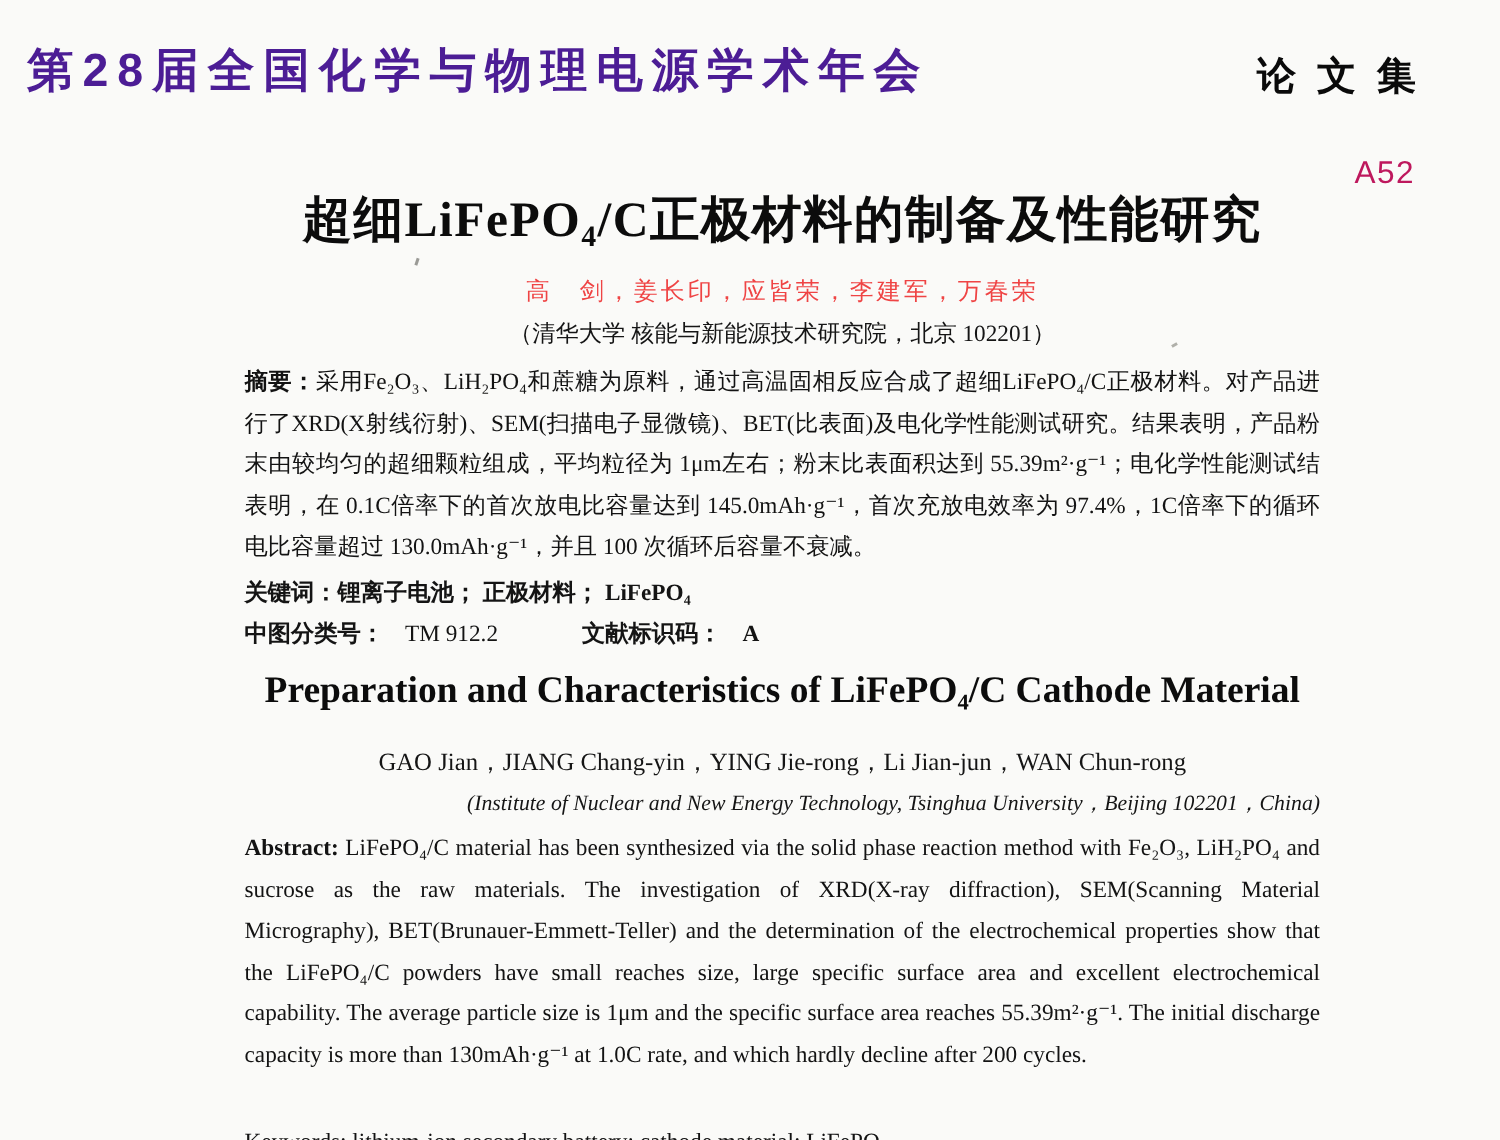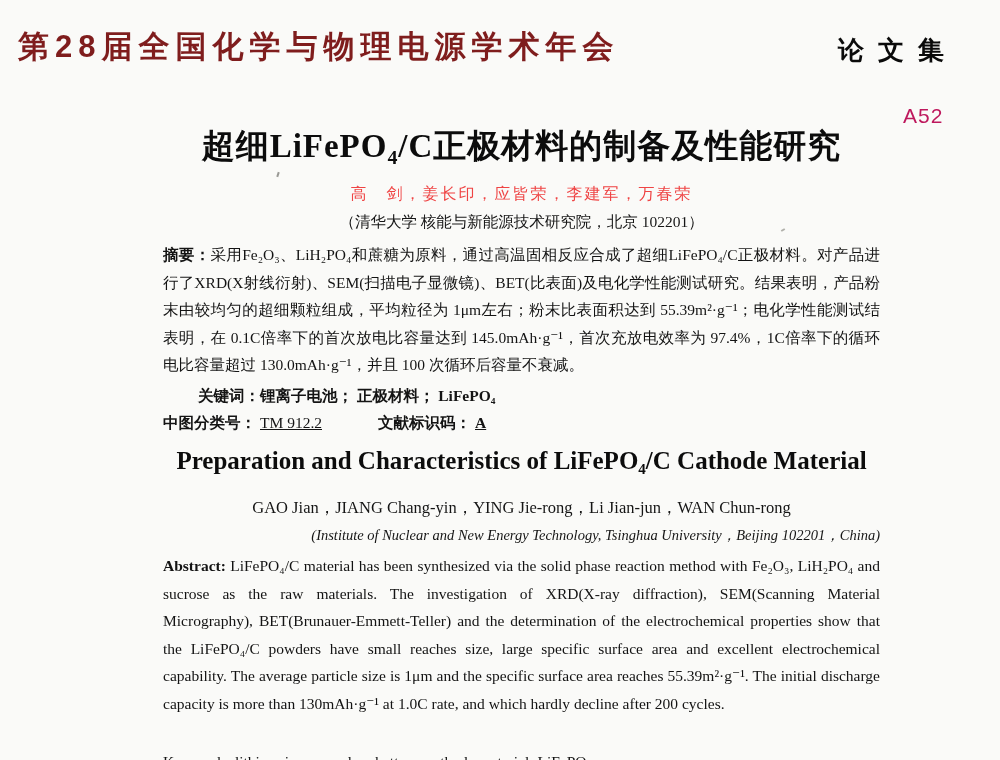--- a/index.html
+++ b/index.html
@@ -12,21 +12,21 @@
     font-family: "Liberation Serif", "DejaVu Serif", serif;
     -webkit-font-smoothing: antialiased;
   }
   .page { position: absolute; inset: 0; }
 
   
   .hdr-left {
     position: absolute; left: 18px; top: 26px;
     font-family: "Liberation Sans", "DejaVu Sans", sans-serif;
     font-weight: bold; font-size: 31px; letter-spacing: 6px;
-    color: #7f1d1d; white-space: nowrap;
+    color: #4c1d95; white-space: nowrap;
   }
   .hdr-right {
     position: absolute; left: 838px; top: 33px;
     font-family: "Liberation Sans", "DejaVu Sans", sans-serif;
     font-weight: bold; font-size: 26px; letter-spacing: 14px;
     color: #0a0a0a; white-space: nowrap;
   }
   .paper-id {
     position: absolute; left: 903px; top: 104px;
     font-family: "Liberation Sans", "DejaVu Sans", sans-serif;
@@ -50,24 +50,24 @@
     top: 212px; text-align: center;
     font-size: 15.5px; color: #151515; white-space: nowrap;
   }
 
   .abs { line-height: 27.5px; font-size: 15.5px; color: #131313; }
   .cn-abs { top: 241px; }
   .ln { text-align: justify; text-align-last: justify; height: 27.5px; overflow: hidden; }
   .ln.last { text-align-last: left; }
   .b { font-weight: bold; }
 
-  .kw-row { top: 382px; font-size: 15.5px; line-height: 27.5px; white-space: nowrap; margin-left: 35px; }
+  .kw-row { top: 382px; font-size: 15.5px; line-height: 27.5px; white-space: nowrap; }
   .clc-row { top: 409px; font-size: 15.5px; line-height: 27.5px; white-space: nowrap; }
   .clc-gap { margin-left: 56px; }
-  .clc-sp { margin-left: 4px; text-decoration: underline; }
+  .clc-sp { margin-left: 14px; }
 
   .en-title {
     top: 447px; text-align: center;
     font-size: 25px; font-weight: bold; color: #0c0c0c;
     white-space: nowrap; margin: 0;
   }
   .en-authors {
     top: 497px; text-align: center;
     font-size: 16.5px; color: #151515; white-space: nowrap;
   }

